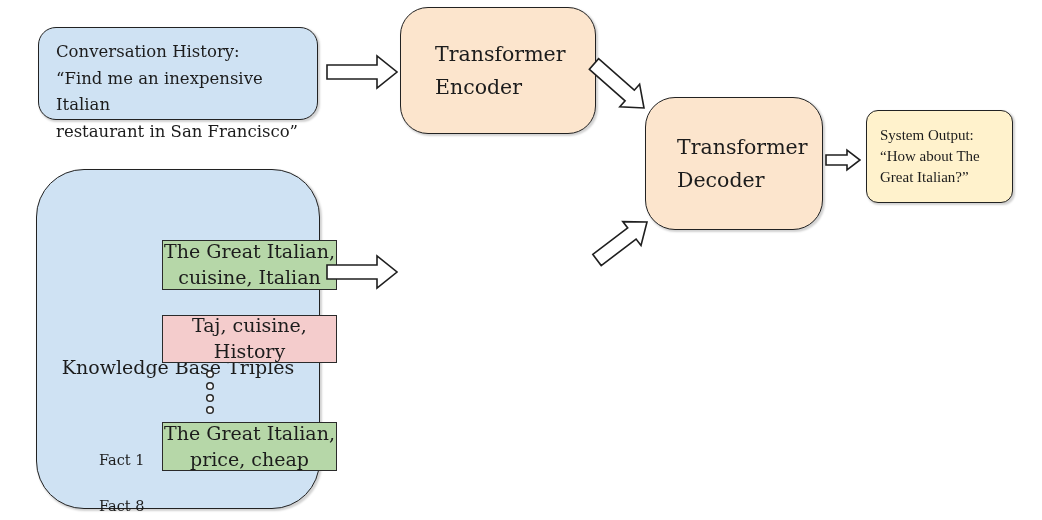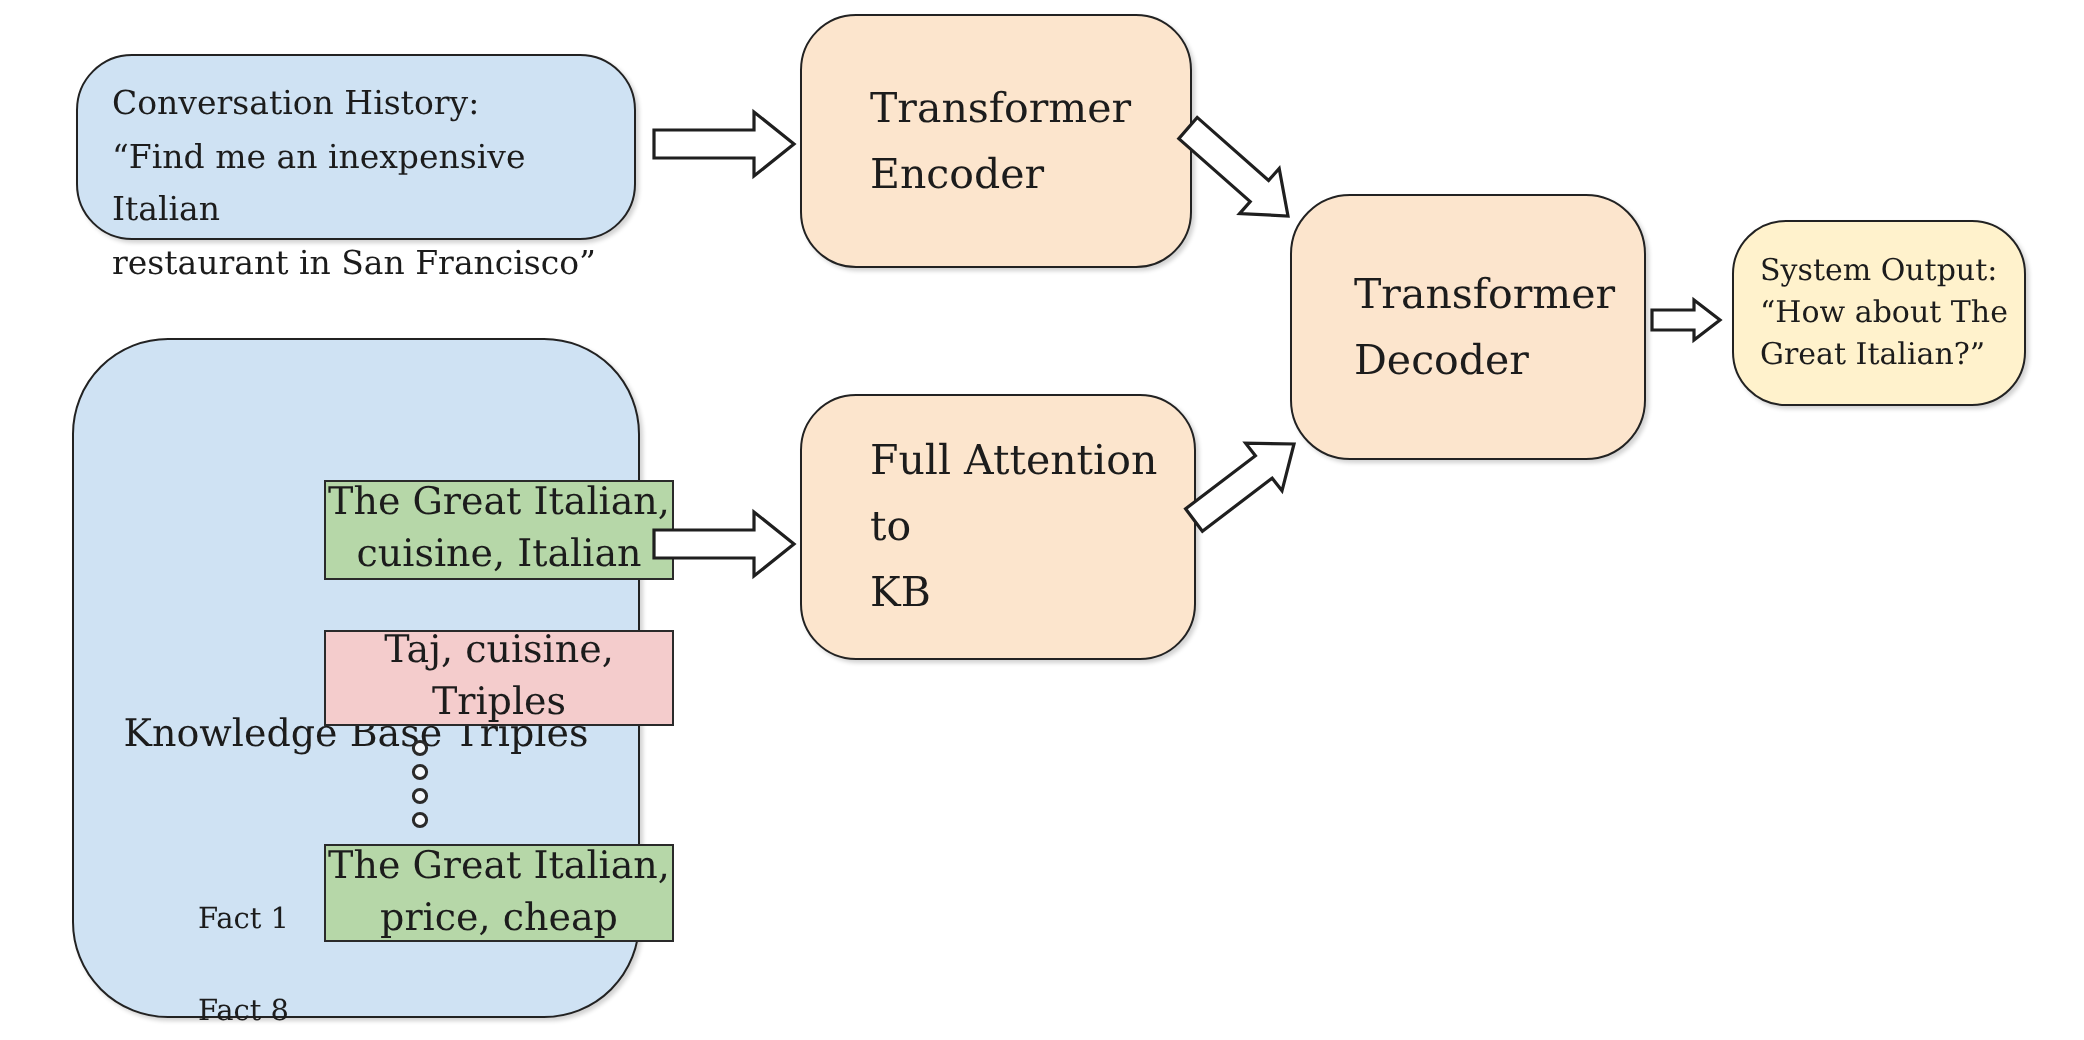--- a/index.html
+++ b/index.html
@@ -17,45 +17,45 @@
     box-sizing: border-box;
     border: 1.6px solid #222222;
     box-shadow: 1.5px 1.5px 2px rgba(0,0,0,0.18);
     display: flex;
   }
   .prelines { white-space: pre-line; }
 
   
   .conv-box {
     left: 38px; top: 27px; width: 280px; height: 93px;
-    background: #cfe2f3; border-radius: 28px;
+    background: #cfe2f3; border-radius: 18px;
     align-items: flex-start;
     padding: 11px 16px 0 17px;
     font-size: 16.5px; line-height: 1.62;
   }
   .encoder-box {
     left: 400px; top: 7px; width: 196px; height: 127px;
     background: #fce5cd; border-radius: 28px;
     align-items: center;
     padding-left: 34px;
     font-size: 20.5px; line-height: 1.6;
   }
   .decoder-box {
     left: 645px; top: 97px; width: 178px; height: 133px;
     background: #fce5cd; border-radius: 30px;
     align-items: center;
     padding-left: 31px;
     font-size: 20.5px; line-height: 1.6;
   }
   .output-box {
     left: 866px; top: 110px; width: 147px; height: 93px;
-    background: #fff2cc; border-radius: 27px;
+    background: #fff2cc; border-radius: 12px;
     align-items: center;
     padding-left: 13px;
-    font-size: 15px; line-height: 1.38;
+    font-size: 15px; line-height: 1.38; font-family: Liberation Serif, serif;
   }
 
   
   .kb-box {
     left: 36px; top: 169px; width: 284px; height: 340px;
     background: #cfe2f3; border-radius: 48px;
     display: block;
   }
   .kb-title {
     position: absolute;
@@ -133,30 +133,26 @@
   </div>
 
   <div class="box kb-box">
     <div class="kb-title">Knowledge Base Triples</div>
 
     <div class="fact-label" style="top: 254px; margin-top: 28px;">Fact 1</div>
     <div class="fact-value fact-green prelines" style="top: 70px; height: 50px;">The Great Italian,
 cuisine, Italian</div>
 
     <div class="fact-label" style="top: 328px;">Fact 8</div>
-    <div class="fact-value fact-pink prelines" style="top: 145px; height: 48px;">Taj, cuisine, Triples</div>
+    <div class="fact-value fact-pink prelines" style="top: 145px; height: 48px;">Taj, cuisine, History</div>
 
     <div class="fact-value fact-green prelines" style="top: 252px; height: 49px;">The Great Italian,
 price, cheap</div>
   </div>
 
-  <div class="box fa-box">
-    <div class="prelines">Full Attention to
-KB</div>
-  </div>
 
   <svg class="arrow-layer" viewBox="0 0 1042 520" xmlns="http://www.w3.org/2000/svg">
     <polygon points="327,65 377,65 377,56 397,72 377,88 377,79 327,79"></polygon>
     <polygon points="589.4,69.3 625.1,100.8 619.8,106.8 644,108 639.6,84.2 634.3,90.2 598.6,58.7"></polygon>
     <polygon points="327,265 377,265 377,256 397,272 377,288 377,279 327,279"></polygon>
     <polygon points="601.2,265.6 636.1,239.1 641.0,245.4 647,222 622.8,221.6 627.7,227.9 592.8,254.4"></polygon>
     <polygon points="826,155 847,155 847,150 860,160 847,170 847,165 826,165"></polygon>
     <g>
       <circle cx="210" cy="374" r="3.3"></circle>
       <circle cx="210" cy="386" r="3.3"></circle>

